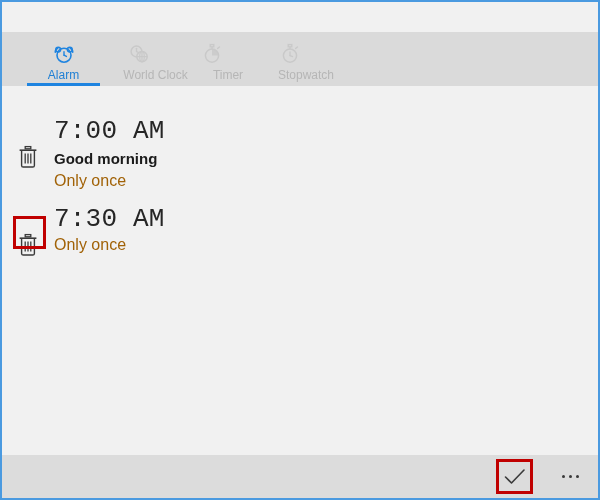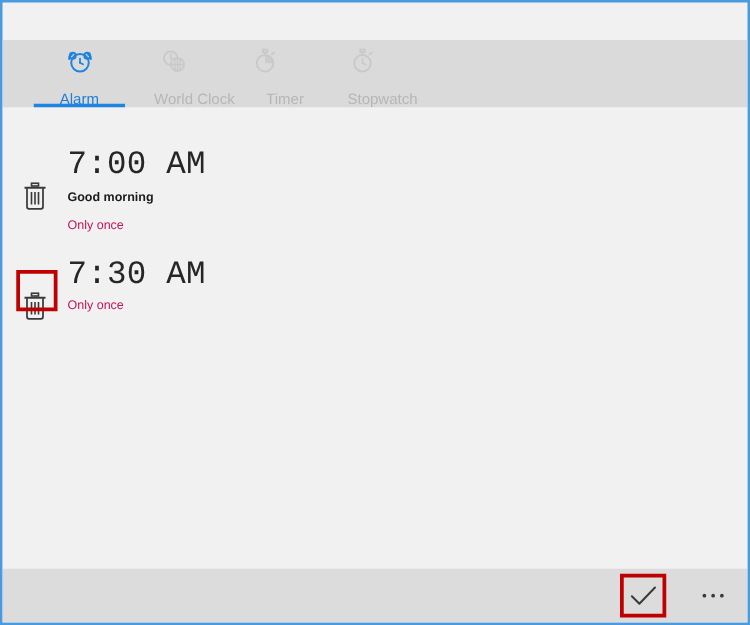--- a/index.html
+++ b/index.html
@@ -65,21 +65,21 @@
     height: 54px;
     background: #dadada;
   }
   .tab {
     position: absolute;
     top: 0;
     height: 54px;
     display: flex;
     flex-direction: column;
     align-items: center;
-    justify-content: space-between;
+    justify-content: center;
     padding-top: 4px;
     box-sizing: border-box;
   }
   .tab-icon {
     height: 26px;
     display: flex;
     align-items: center;
     justify-content: center;
   }
   .tab-label {
@@ -143,30 +143,30 @@
   }
   .alarm-time {
     font-size: 26px;
     font-weight: 300;
     color: #262626;
     line-height: 30px;
     letter-spacing: 0.2px;
     font-family: Liberation Mono, monospace;
   }
   .alarm-name {
-    font-size: 10px;
+    font-size: 15px;
     font-weight: bold;
     line-height: 22px;
     margin-top: 2px;
   }
   .alarm-name.dark { color: #1b1b1b; }
   .alarm-name.link { color: #1878c8; }
   .alarm-repeat {
-    font-size: 10px;
-    color: #be185d;
+    font-size: 16px;
+    color: #a16207;
     line-height: 21px;
   }
 
   
   #bottombar {
     position: absolute;
     left: 0; top: 453px;
     width: 596px;
     height: 43px;
     background: #dcdcdc;

